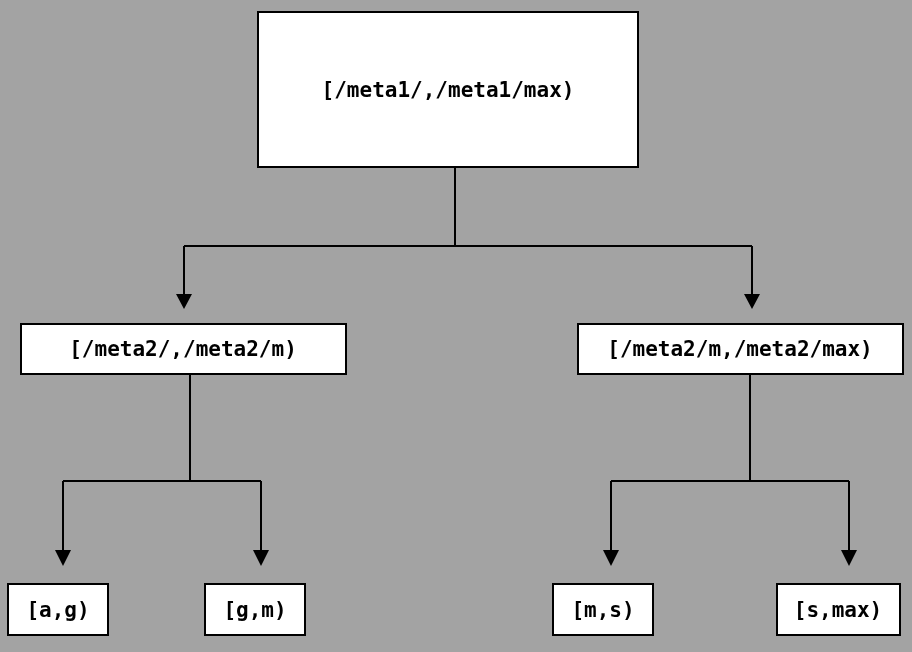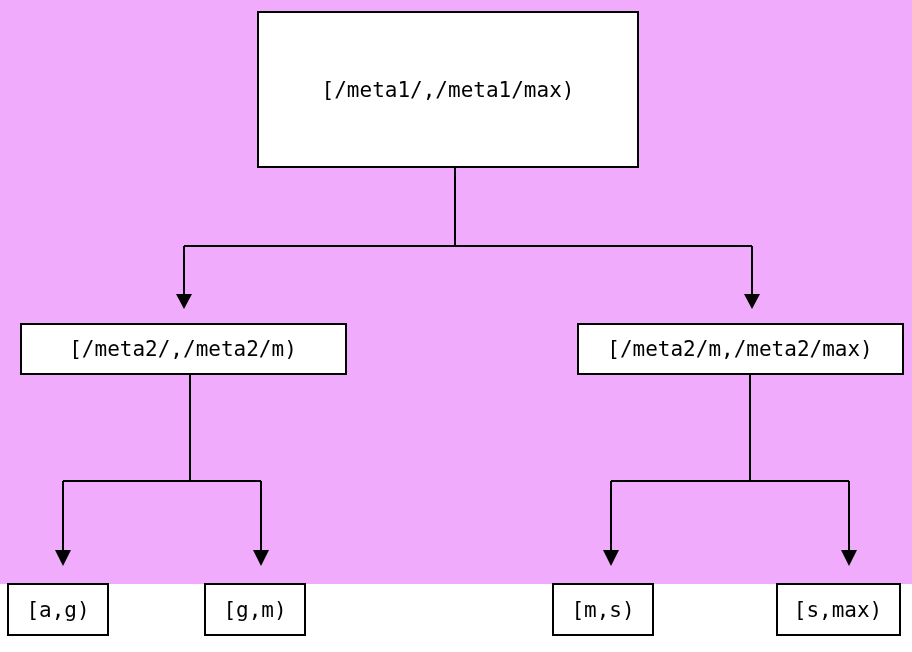--- a/index.html
+++ b/index.html
@@ -9,22 +9,23 @@
   }
   body {
     width: 912px;
     height: 652px;
     font-family: "DejaVu Sans Mono", "Liberation Mono", monospace;
     overflow: hidden;
   }
   #diagram-root {
     position: relative;
     width: 912px;
-    height: 584px;
-    background: #f0abfc;
+    height: 652px;
+    background: #a3a3a3;
+    font-weight: bold;
   }
   svg#tree-svg {
     position: absolute;
     top: 0;
     left: 0;
     width: 912px;
     height: 652px;
   }
   .node-box {
     fill: #ffffff;

